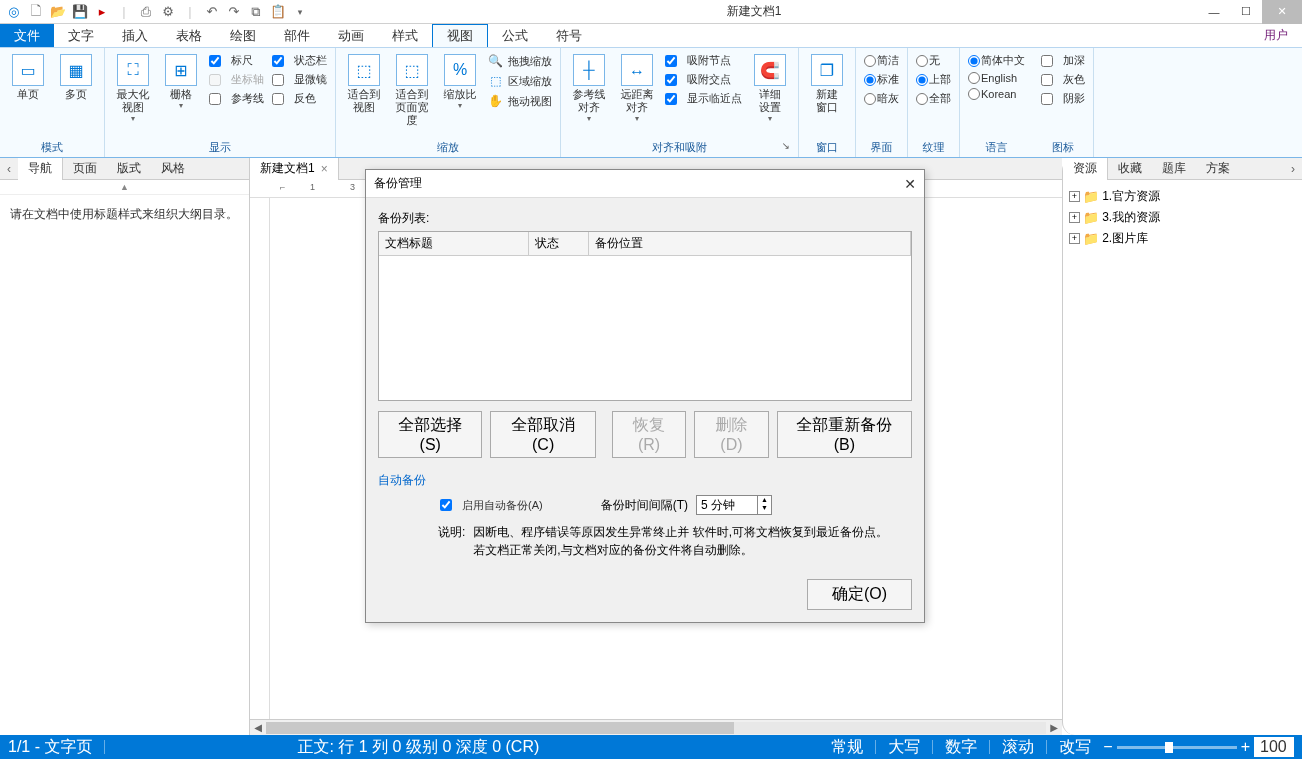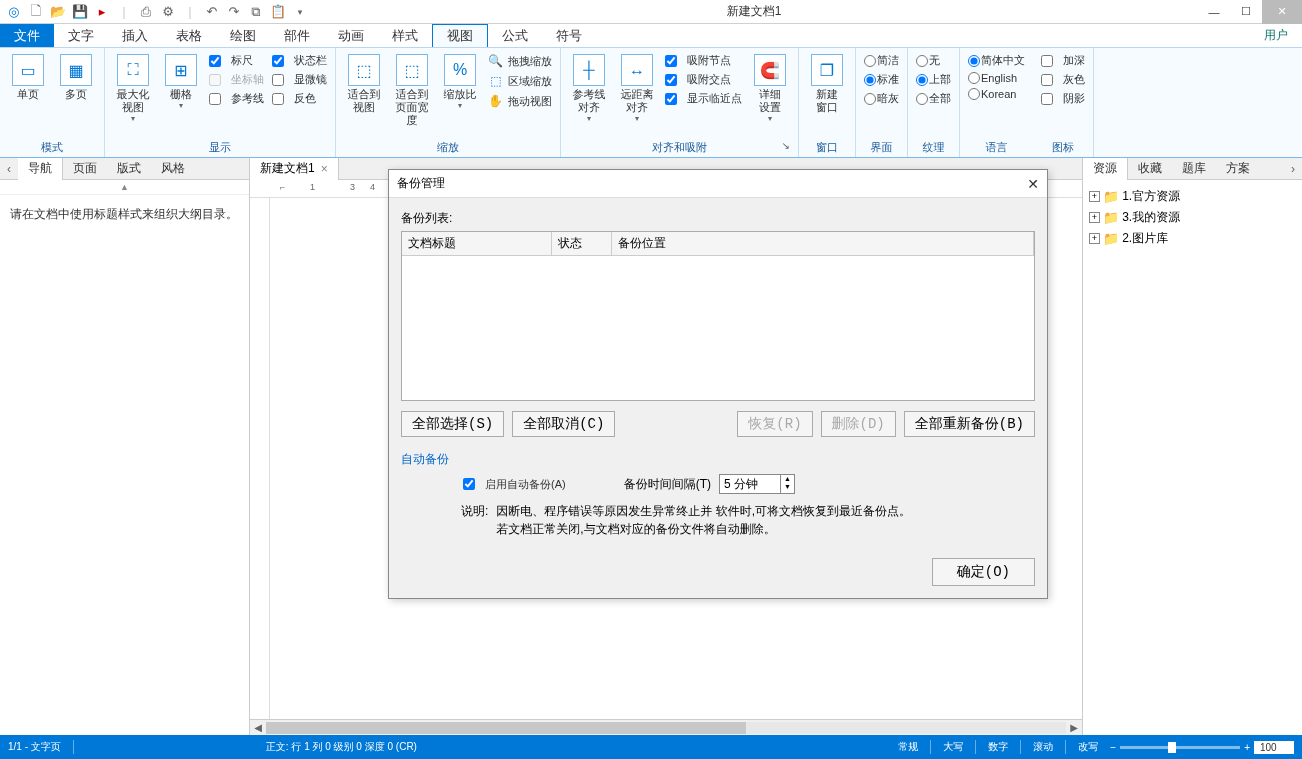--- a/index.html
+++ b/index.html
@@ -14,21 +14,21 @@
 .titlebar .winbtns { display: flex; }
 .titlebar .winbtn { width: 32px; height: 24px; display: flex; align-items: center; justify-content: center; font-size: 11px; color: #333; cursor: pointer; }
 .titlebar .winbtn.close { background: #bbb; color: #fff; width: 40px; }
 
 
 .menubar { height: 24px; display: flex; align-items: stretch; background: #fff; border-bottom: 1px solid #b8d6f0; }
 .menubar .mtab { padding: 0 14px; display: flex; align-items: center; color: #333; cursor: pointer; font-size: 13px; }
 .menubar .mtab.file { background: #0078d7; color: #fff; }
 .menubar .mtab.active { border: 1px solid #0078d7; border-bottom: none; background: #f5fbff; }
 .menubar .spacer { flex: 1; }
-.menubar .user { padding: 0 14px; display: flex; align-items: center; color: #0f766e; cursor: pointer; }
+.menubar .user { padding: 0 14px; display: flex; align-items: center; color: #701a75; cursor: pointer; }
 
 
 .ribbon { height: 110px; background: #f5fbff; border-bottom: 1px solid #7ab6e8; display: flex; }
 .ribbon .group { border-right: 1px solid #c8dff0; display: flex; flex-direction: column; padding: 4px 6px 0 6px; }
 .ribbon .group .body { flex: 1; display: flex; align-items: flex-start; gap: 4px; }
 .ribbon .group .label { text-align: center; color: #1a5a9a; font-size: 11px; padding: 2px 0; position: relative; }
 .ribbon .group .label .launcher { position: absolute; right: 2px; top: 2px; font-size: 10px; color: #666; cursor: pointer; }
 .bigbtn { width: 44px; display: flex; flex-direction: column; align-items: center; padding: 2px; cursor: pointer; }
 .bigbtn .icn { width: 32px; height: 32px; border: 1px solid #7ab6e8; background: #fff; margin-bottom: 2px; display:flex;align-items:center;justify-content:center;font-size:16px;color:#0078d7; }
 .bigbtn .txt { text-align: center; font-size: 11px; line-height: 13px; color: #333; }
@@ -59,47 +59,47 @@
 .ruler { height: 18px; background: #fff; border-bottom: 1px solid #ddd; position: relative; font-size: 9px; color: #666; padding-left: 20px; }
 .ruler span { position: absolute; top: 2px; }
 .docarea { flex: 1; background: #fff; position: relative; display: flex; }
 .vruler { width: 20px; border-right: 1px solid #ddd; background: #fff; position: relative; }
 .page { flex: 1; background: #fff; }
 .hscroll { height: 16px; background: #f0f0f0; border-top: 1px solid #ccc; display: flex; align-items: center; }
 .hscroll .arrow { width: 16px; text-align: center; color: #666; cursor: pointer; font-size: 10px; }
 .hscroll .track { flex: 1; height: 12px; background: #e8e8e8; position: relative; }
 .hscroll .thumb { position: absolute; left: 0; width: 60%; height: 100%; background: #c8c8c8; cursor: pointer; }
 
-.rightpanel { width: 220px; background: #fff; border-left: 1px solid #ccc; display: flex; flex-direction: column; }
+.rightpanel { width: 240px; background: #fff; border-left: 1px solid #ccc; display: flex; flex-direction: column; border-radius: 13px; }
 .tree { padding: 6px; font-size: 12px; }
 .tree .node { display: flex; align-items: center; gap: 3px; padding: 2px 0; cursor: pointer; }
 .tree .node .exp { width: 11px; height: 11px; border: 1px solid #888; display: inline-flex; align-items: center; justify-content: center; font-size: 9px; line-height: 9px; }
 .tree .node .fic { color: #d4a017; font-size: 13px; }
 
 
-.statusbar { position: absolute; bottom: 0; left: 0; right: 0; height: 24px; background: #0078d7; color: #fff; display: flex; align-items: center; font-size: 10px; padding: 0 8px; gap: 12px; }
+.statusbar { position: absolute; bottom: 0; left: 0; right: 0; height: 24px; background: #0078d7; color: #fff; display: flex; align-items: center; font-size: 16px; padding: 0 8px; gap: 12px; }
 .statusbar .sep { width: 1px; height: 14px; background: rgba(255,255,255,0.4); }
 .statusbar .spacer { flex: 1; }
 .statusbar .zoom { display: flex; align-items: center; gap: 4px; }
 .statusbar .zslider { width: 120px; height: 3px; background: rgba(255,255,255,0.5); position: relative; cursor: pointer; }
 .statusbar .zslider .zthumb { position: absolute; left: 40%; top: -4px; width: 8px; height: 11px; background: #fff; }
 .statusbar .zbox { background: #fff; color: #333; padding: 1px 6px; width: 40px; }
 
 
-.dialog { position: absolute; left: 388px; top: 169px; width: 660px; background: #f0f0f0; border: 1px solid #888; box-shadow: 2px 2px 8px rgba(0,0,0,0.2); z-index: 100; }
+.dialog { position: absolute; left: 365px; top: 169px; width: 560px; background: #f0f0f0; border: 1px solid #888; box-shadow: 2px 2px 8px rgba(0,0,0,0.2); z-index: 100; }
 .dialog .dtitle { height: 28px; display: flex; align-items: center; padding: 0 8px; background: #fff; border-bottom: 1px solid #ddd; }
 .dialog .dtitle .t { flex: 1; font-size: 12px; }
 .dialog .dtitle .x { cursor: pointer; font-size: 14px; color: #333; }
 .dialog .dbody { padding: 12px; font-size: 12px; }
 .dialog .listlabel { display: flex; justify-content: space-between; margin-bottom: 4px; }
 .dialog .table { border: 1px solid #aaa; background: #fff; height: 170px; }
 .dialog .table .thead { display: flex; background: #f5f5f5; border-bottom: 1px solid #ccc; }
 .dialog .table .th { padding: 3px 6px; border-right: 1px solid #ccc; font-size: 12px; }
 .dialog .btns { display: flex; gap: 8px; margin-top: 10px; justify-content: flex-start; }
-.dialog button { padding: 3px 10px; font-size: 14px; background: #f5f5f5; border: 1px solid #aaa; cursor: pointer; font-family: Liberation Mono, monospace; }
+.dialog button { padding: 3px 10px; font-size: 16px; background: #f5f5f5; border: 1px solid #aaa; cursor: pointer; }
 .dialog button:disabled { color: #aaa; }
 .dialog .section-title { color: #0066cc; margin: 14px 0 6px 0; }
 .dialog .row { display: flex; align-items: center; gap: 8px; margin-left: 60px; }
 .dialog .desc { margin-left: 60px; margin-top: 8px; line-height: 18px; display: flex; gap: 8px; }
 .dialog .spin { display: inline-flex; border: 1px solid #888; background: #fff; }
 .dialog .spin input { border: none; width: 60px; padding: 2px 4px; font-size: 12px; }
 .dialog .spin .arrows { display: flex; flex-direction: column; border-left: 1px solid #888; }
 .dialog .spin .arrows span { font-size: 7px; padding: 0 3px; cursor: pointer; line-height: 8px; }
 .dialog .okrow { text-align: right; margin-top: 20px; }
 </style>

